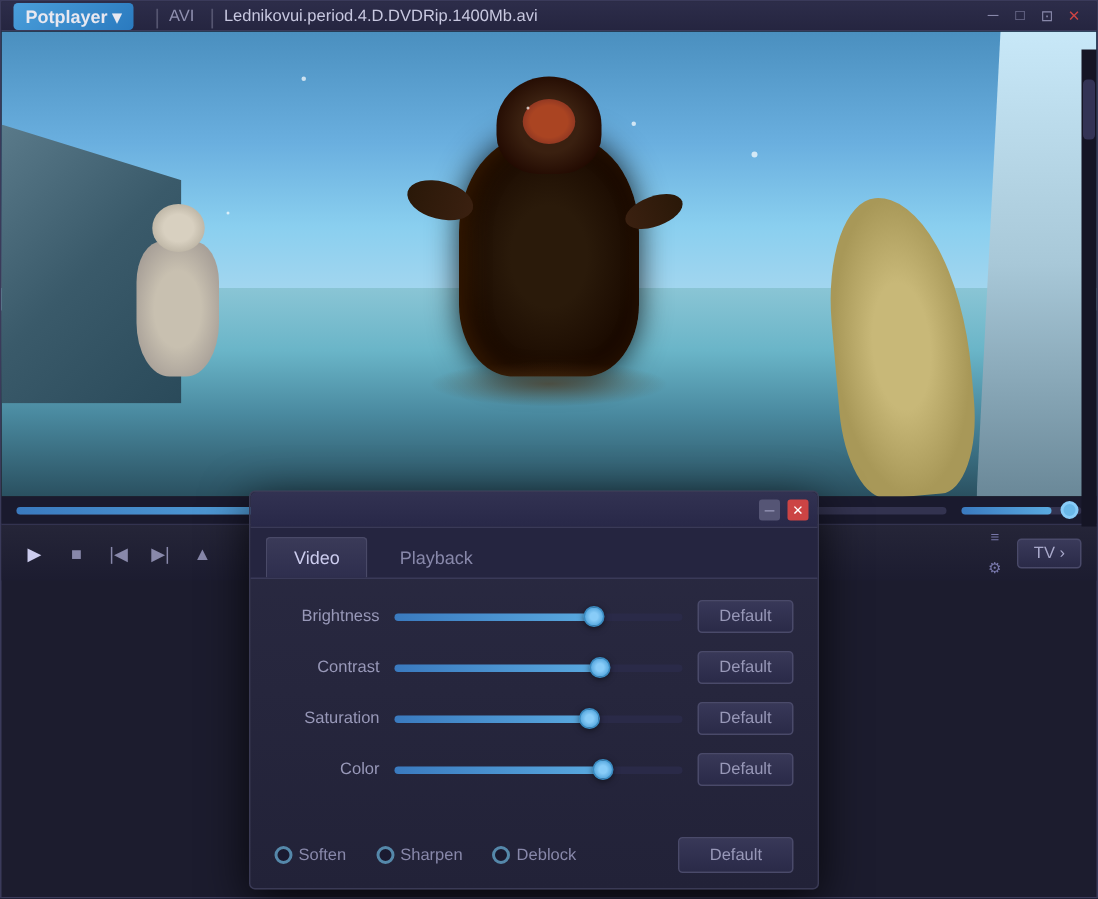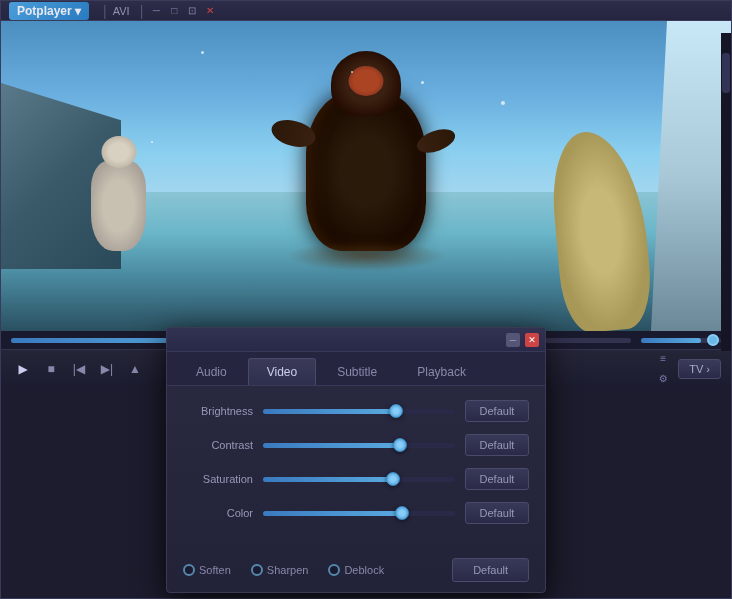--- a/index.html
+++ b/index.html
@@ -580,20 +580,21 @@
 <div class="player-window">
 
   <div class="title-bar">
     <div class="title-bar-logo">
       <span>Potplayer</span>
       <span>▾</span>
     </div>
     <span class="title-bar-sep">|</span>
     <span class="title-bar-format">AVI</span>
     <span class="title-bar-sep">|</span>
+    <span class="title-bar-filename">Lednikovui.period.4.D.DVDRip.1400Mb.avi</span>
     <div class="title-bar-controls">
       <button class="title-btn">─</button>
       <button class="title-btn">□</button>
       <button class="title-btn">⊡</button>
       <button class="title-btn title-btn-close">✕</button>
     </div>
   </div>
 
   <div class="video-area">
     <div class="scene">
@@ -660,23 +661,21 @@
   </div>
 
   <div class="overlay-panel">
 
     <div class="panel-title-bar">
       <button class="panel-min-btn">─</button>
       <button class="panel-close-btn">✕</button>
     </div>
 
     <div class="panel-tabs">
-      <button class="panel-tab">Audio</button>
       <button class="panel-tab active">Video</button>
-      <button class="panel-tab">Subtitle</button>
       <button class="panel-tab">Playback</button>
     </div>
 
     <div class="panel-content">
 
       <div class="slider-row">
         <span class="slider-label">Brightness</span>
         <div class="slider-track">
           <div class="slider-fill" style="width:70%">
             <div class="slider-thumb"></div>

